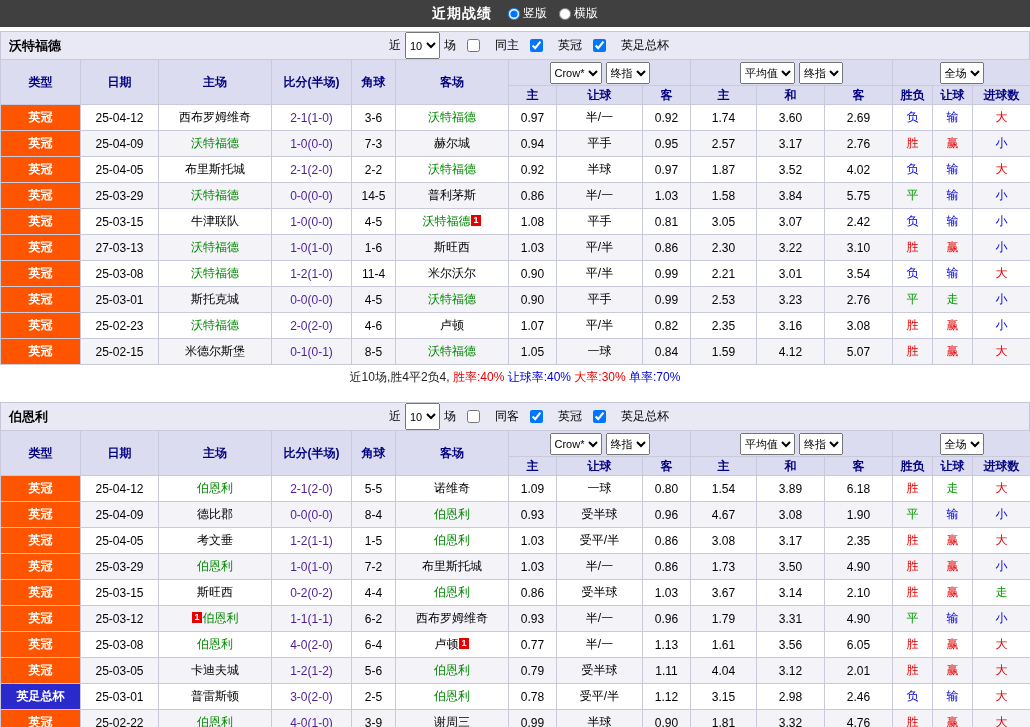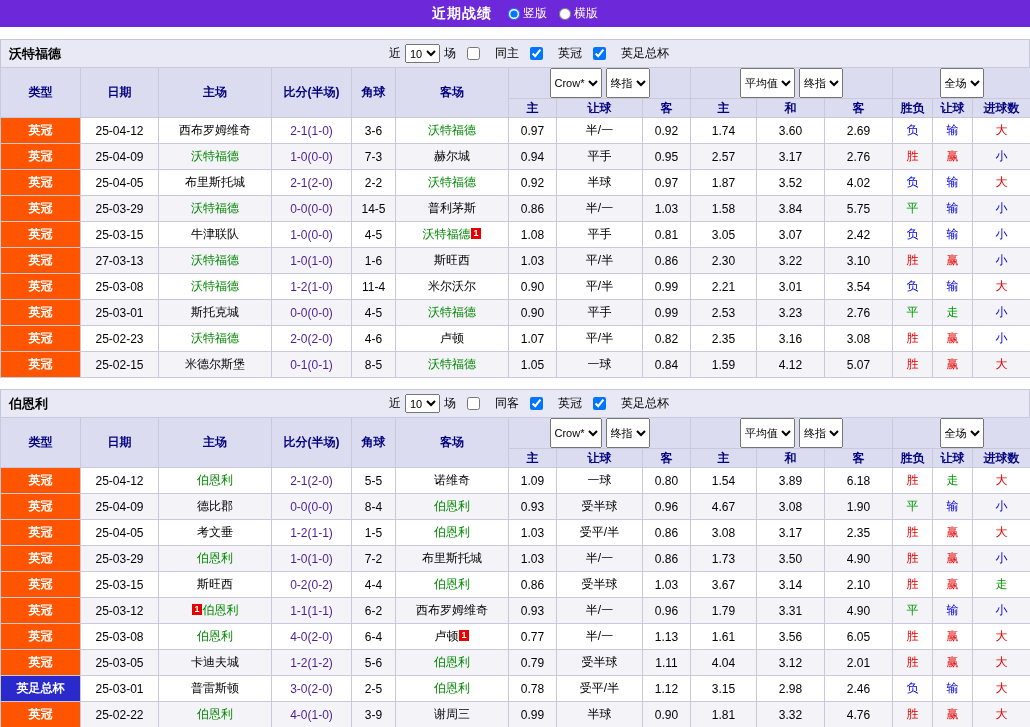--- a/index.html
+++ b/index.html
@@ -1,35 +1,35 @@
 <!DOCTYPE html>
 <html><head>
 <meta charset="utf-8">
 <style>
   html,body{margin:0;padding:0;}
   body{width:1030px;background:#fff;color:#000;font-family:"Liberation Sans","DejaVu Sans",sans-serif;font-size:12px;}
-  .topbar{height:27px;background:#6d28d9;display:flex;align-items:center;justify-content:center;gap:16px;}
+  .topbar{height:27px;background:#404040;display:flex;align-items:center;justify-content:center;gap:16px;}
   .topbar-title{color:#fff;font-weight:bold;font-size:14px;letter-spacing:1px;}
   .radio-group{display:flex;align-items:center;gap:12px;color:#fff;}
   .radio-item{display:flex;align-items:center;gap:3px;cursor:pointer;font-size:12px;}
   .radio-item input{margin:0;width:12px;height:12px;}
-  .section{margin-top:12px;}
+  .section{margin-top:4px;}
   .section + .section{margin-top:11px;}
   .section-bar{position:relative;height:27px;background:#e9e9f6;border:1px solid #c6c6da;border-bottom:none;display:flex;align-items:center;}
   .team-name{font-weight:bold;font-size:13px;padding-left:8px;}
   .filters{position:absolute;left:50%;transform:translateX(-45%);display:flex;align-items:center;gap:4px;font-size:12px;}
-  .filters select{height:19px;font-size:11px;}
+  .filters select{height:27px;font-size:11px;}
   .filters input[type=checkbox]{width:13px;height:13px;margin:0 1px 0 7px;}
   .filters label{display:flex;align-items:center;gap:14px;cursor:pointer;}
   table.results{border-collapse:collapse;width:1030px;table-layout:fixed;}
   .results th,.results td{border:1px solid #c9c9dc;text-align:center;overflow:hidden;white-space:nowrap;padding:0;}
   .results thead th{background:#dcdcf0;color:#000080;font-weight:bold;font-size:12px;}
   .results thead tr.sel-row th{height:25px;}
   .results thead tr.lbl-row th{height:18px;}
-  .sel-cell select{height:30px;font-size:11px;margin:0 2px;max-width:84px;}
+  .sel-cell select{height:22px;font-size:11px;margin:0 2px;max-width:84px;}
   .results tbody td{height:25px;font-size:12px;}
   .results tbody tr:nth-child(even) td{background:#f4f4f8;}
   td.type-league{background:#ff5400;color:#fff;font-weight:bold;}
   td.type-cup{background:#2929cc;color:#fff;font-weight:bold;}
   .results tbody tr:nth-child(even) td.type-league{background:#ff5400;}
   .results tbody tr:nth-child(even) td.type-cup{background:#2929cc;}
   .team-hl{color:#008800;}
   td.score{color:#4c1d95;}
   .red{color:#e60000;}
   .blue{color:#0000dd;}
@@ -287,20 +287,21 @@
             <td>0.84</td>
             <td>1.59</td>
             <td>4.12</td>
             <td>5.07</td>
             <td class="res red">胜</td>
             <td class="res red">赢</td>
             <td class="res red">大</td>
           </tr>
         </tbody>
       </table>
+      <div class="summary"><span class="s-dark">近10场,胜4平2负4,</span><span class="s-red"> 胜率:40%</span><span class="s-blue"> 让球率:40%</span><span class="s-red"> 大率:30%</span><span class="s-blue"> 单率:70%</span></div>
     </div>
     <div class="section">
       <div class="section-bar">
         <span class="team-name">伯恩利</span>
         <span class="filters">
           <span>近</span>
           <select><option>10</option></select>
           <span>场</span>
           <label>
             <input type="checkbox" style="">

